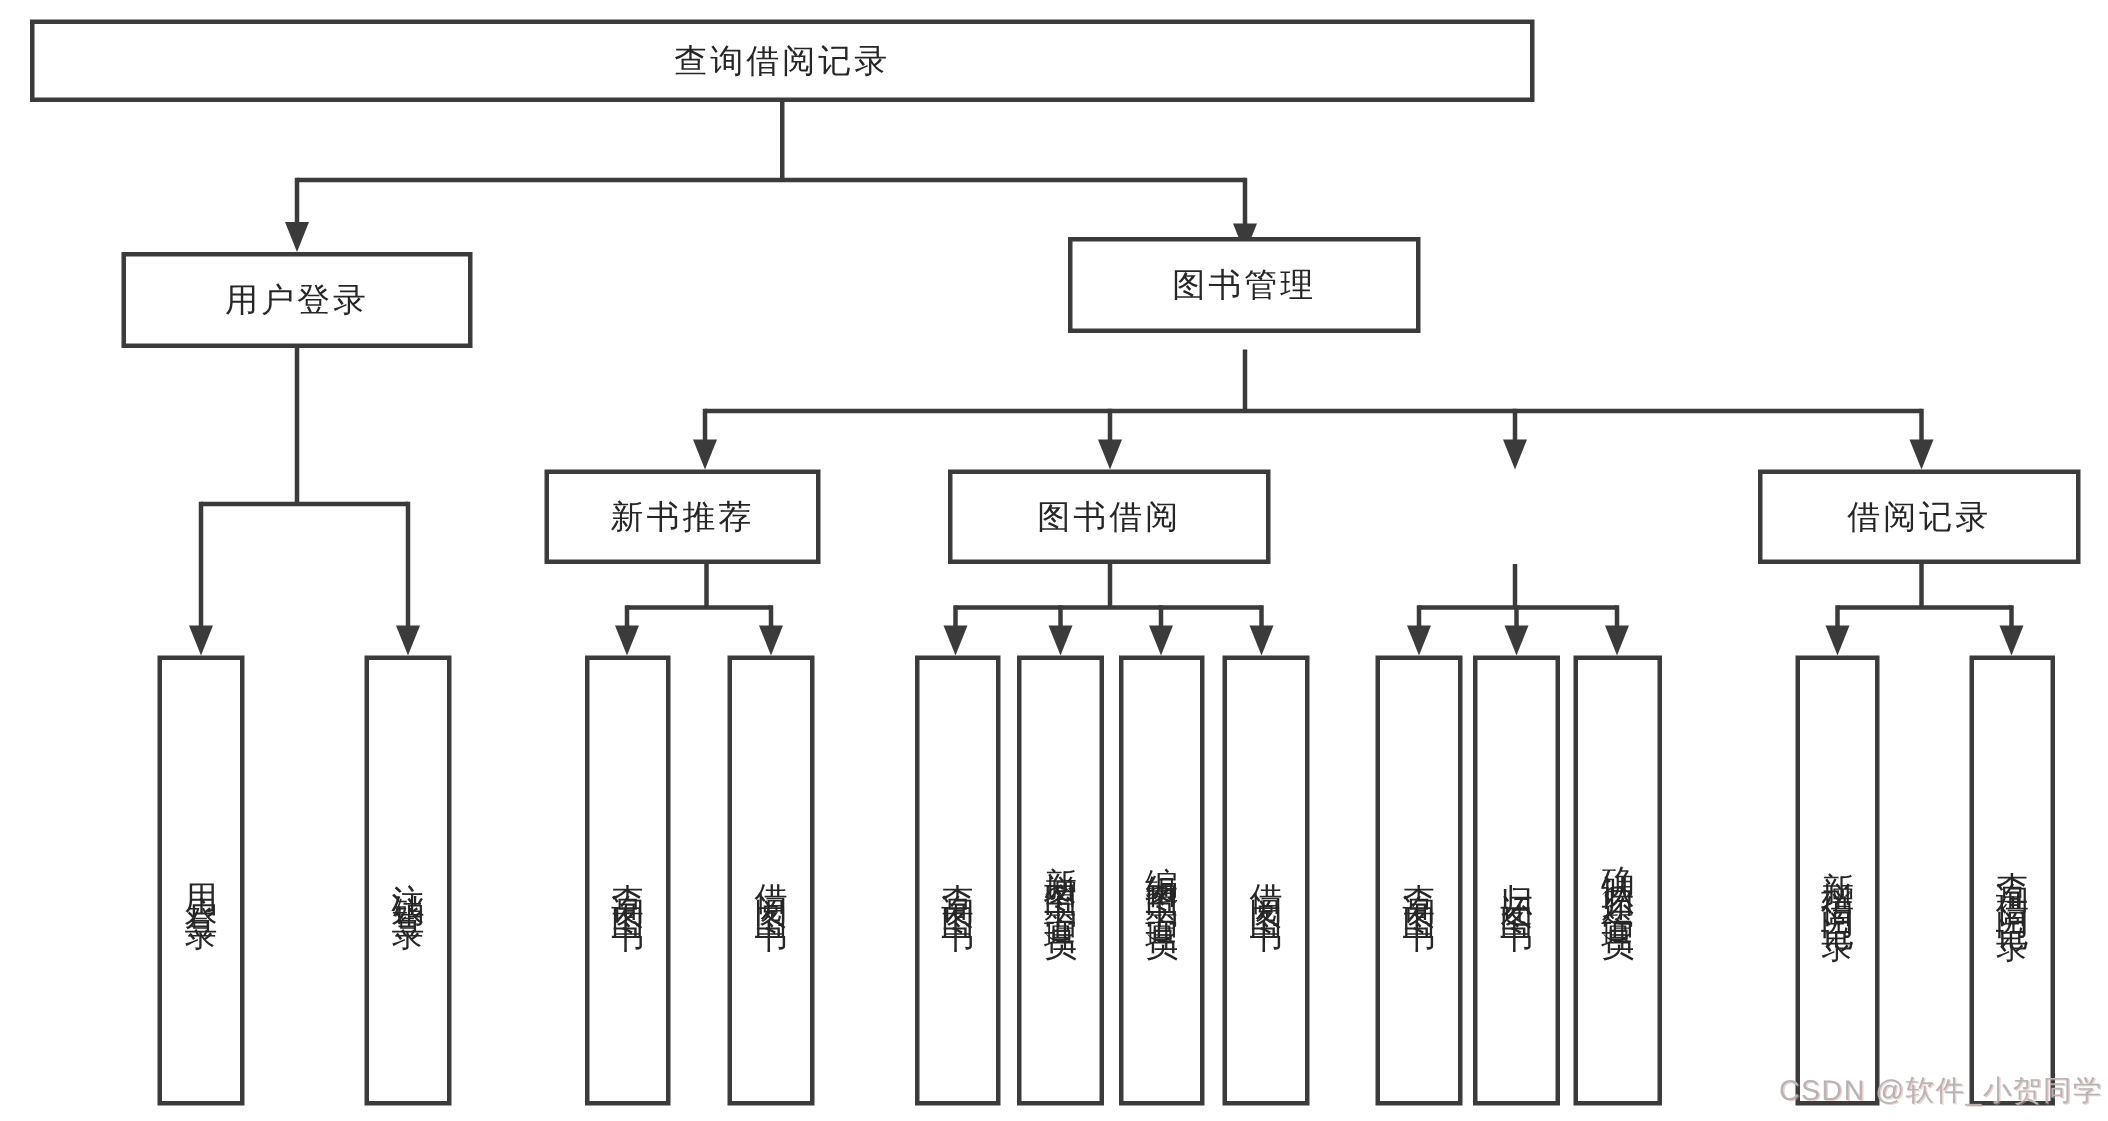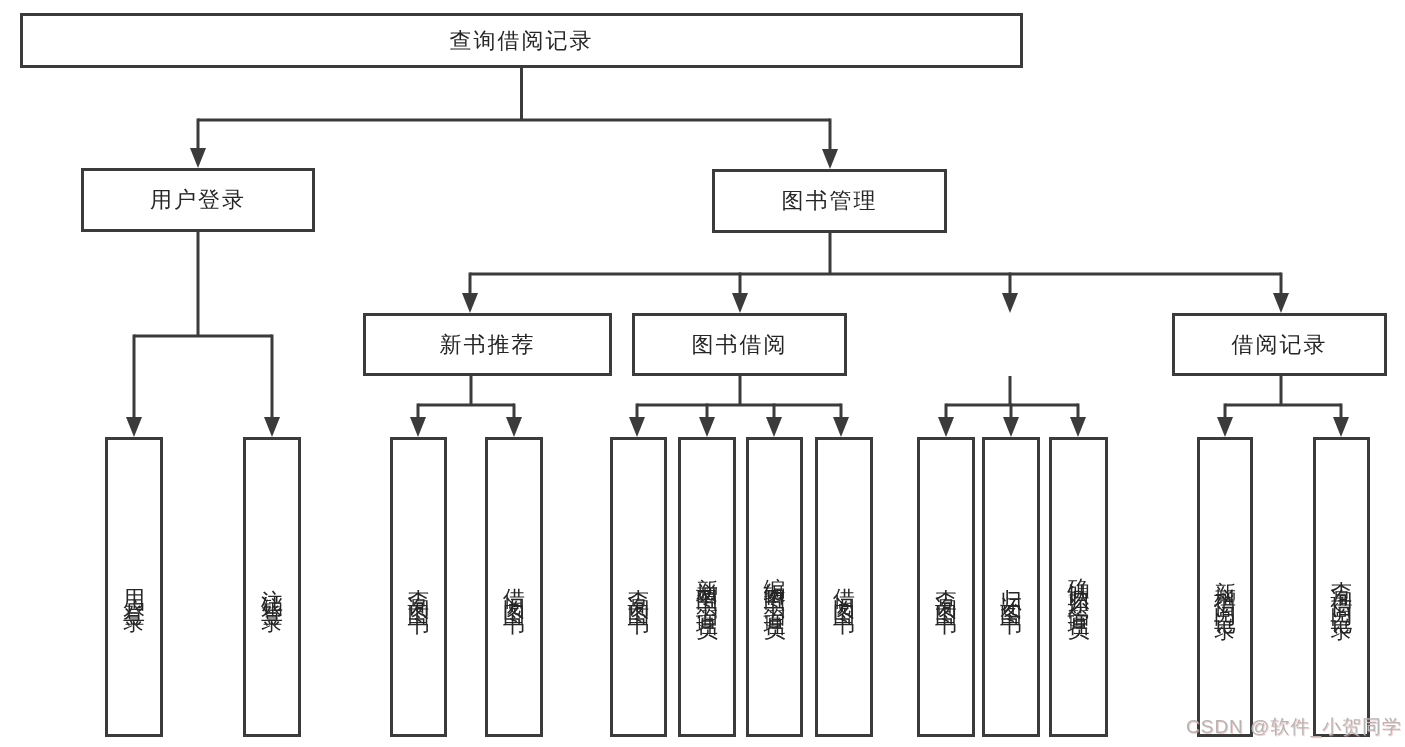--- a/index.html
+++ b/index.html
@@ -94,25 +94,25 @@
     </g>
   </svg>
 
   <div class="node root" style="left:20px;top:13px;width:1003px;height:55px;">
     <span class="hlabel">查询借阅记录</span>
   </div>
 
   <div class="node" style="left:81px;top:168px;width:234px;height:64px;">
     <span class="hlabel">用户登录</span>
   </div>
-  <div class="node" style="left:712px;top:169px;width:235px;height:64px;">
+  <div class="node" style="left:712px;top:158px;width:235px;height:64px;">
     <span class="hlabel">图书管理</span>
   </div>
 
-  <div class="node" style="left:363px;top:313px;width:249px;height:63px;">
+  <div class="node" style="left:363px;top:313px;width:184px;height:63px;">
     <span class="hlabel">新书推荐</span>
   </div>
   <div class="node" style="left:632px;top:313px;width:215px;height:63px;align-items:center;">
     <span class="hlabel">图书借阅</span>
   </div>
   <div class="node" style="left:1172px;top:313px;width:215px;height:63px;">
     <span class="hlabel">借阅记录</span>
   </div>
 
   <div class="node leaf" style="left:105px;top:437px;width:58px;height:300px;">

